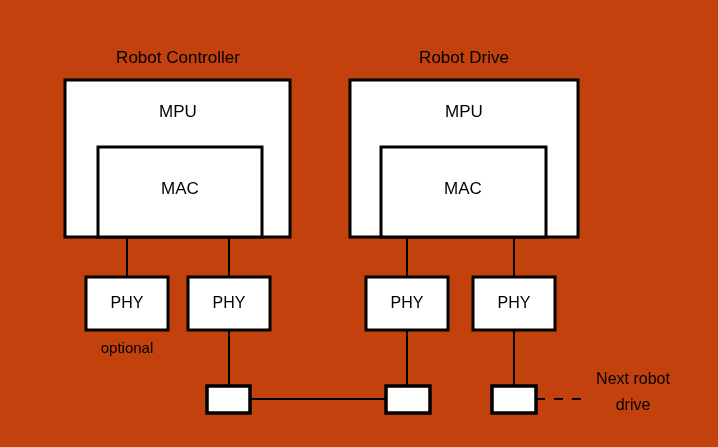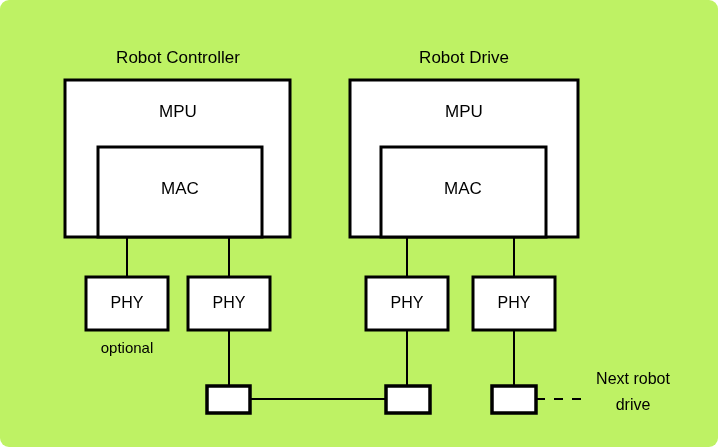--- a/index.html
+++ b/index.html
@@ -8,23 +8,22 @@
     background: #ffffff;
   }
   body {
     font-family: "Liberation Sans", sans-serif;
     color: #000000;
   }
   #diagram-root {
     position: relative;
     width: 718px;
     height: 447px;
-    background: #bef264;
+    background: #c2410c;
     overflow: hidden;
-    border-radius: 9px;
   }
   #diagram-svg {
     position: absolute;
     left: 0;
     top: 0;
     width: 718px;
     height: 447px;
     display: block;
   }
   .box-rect {

